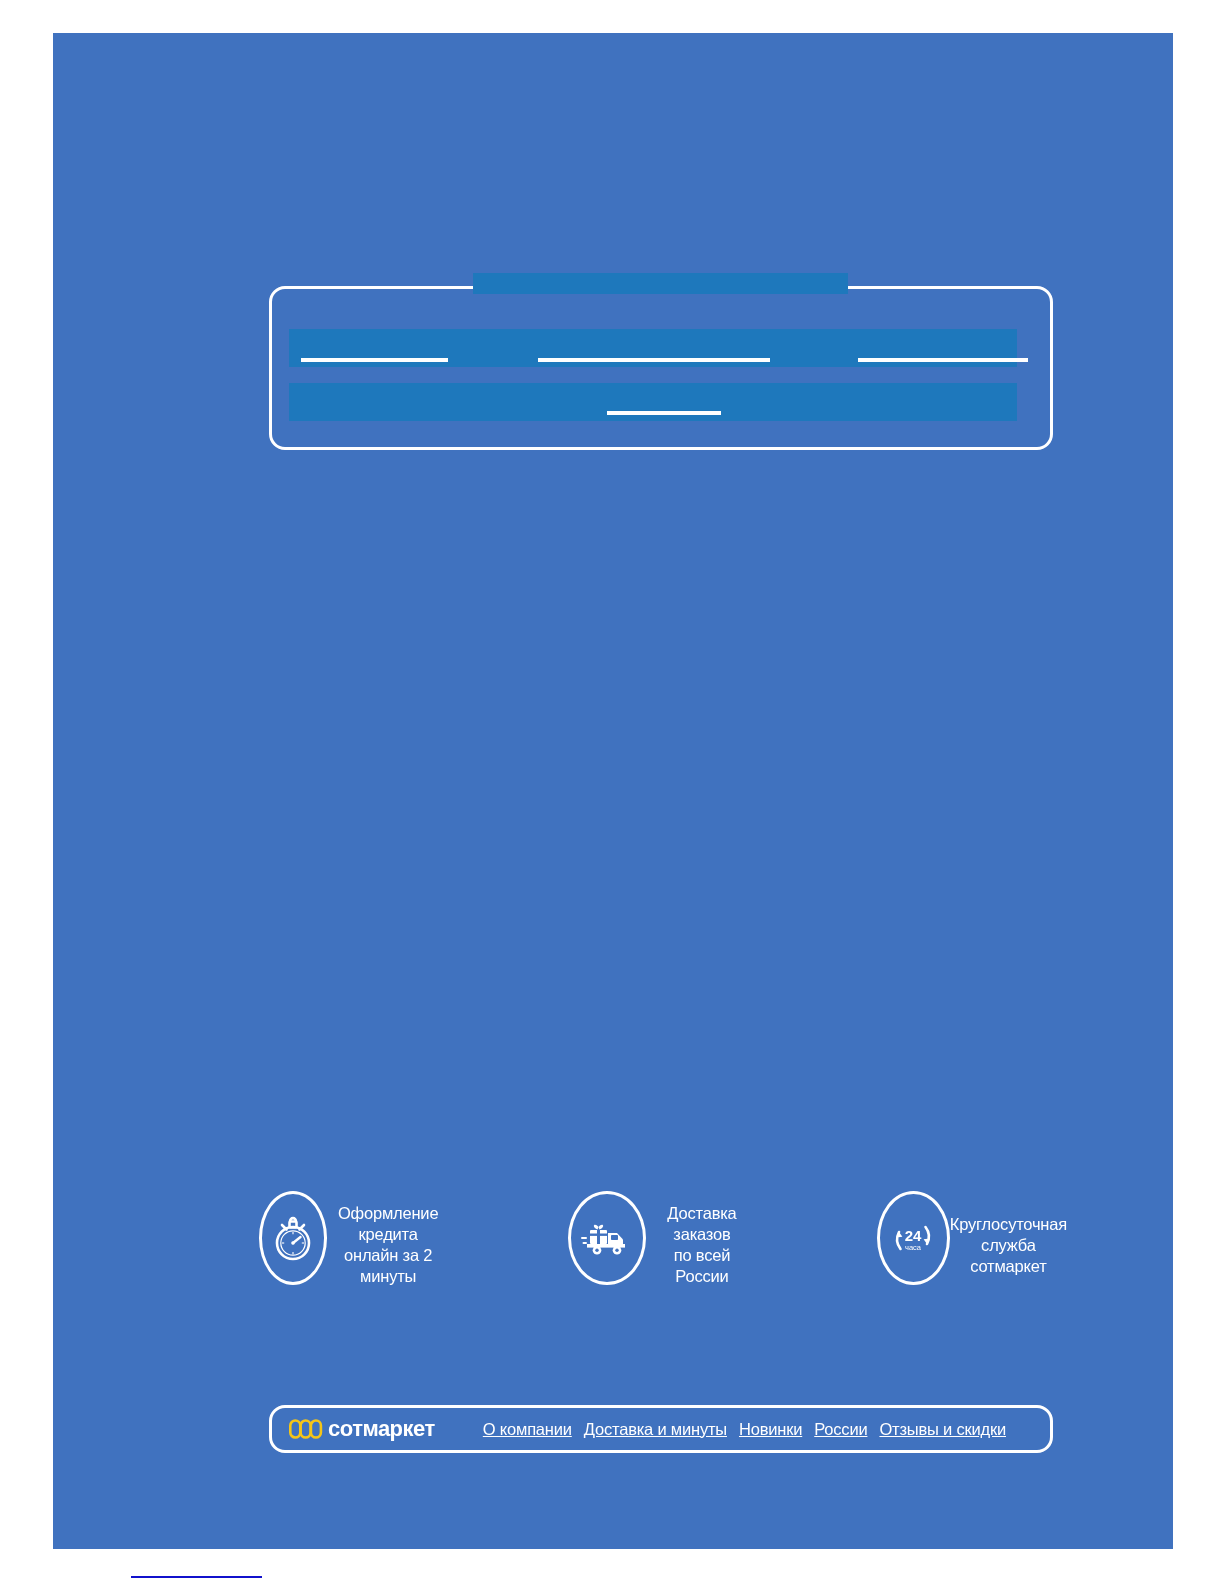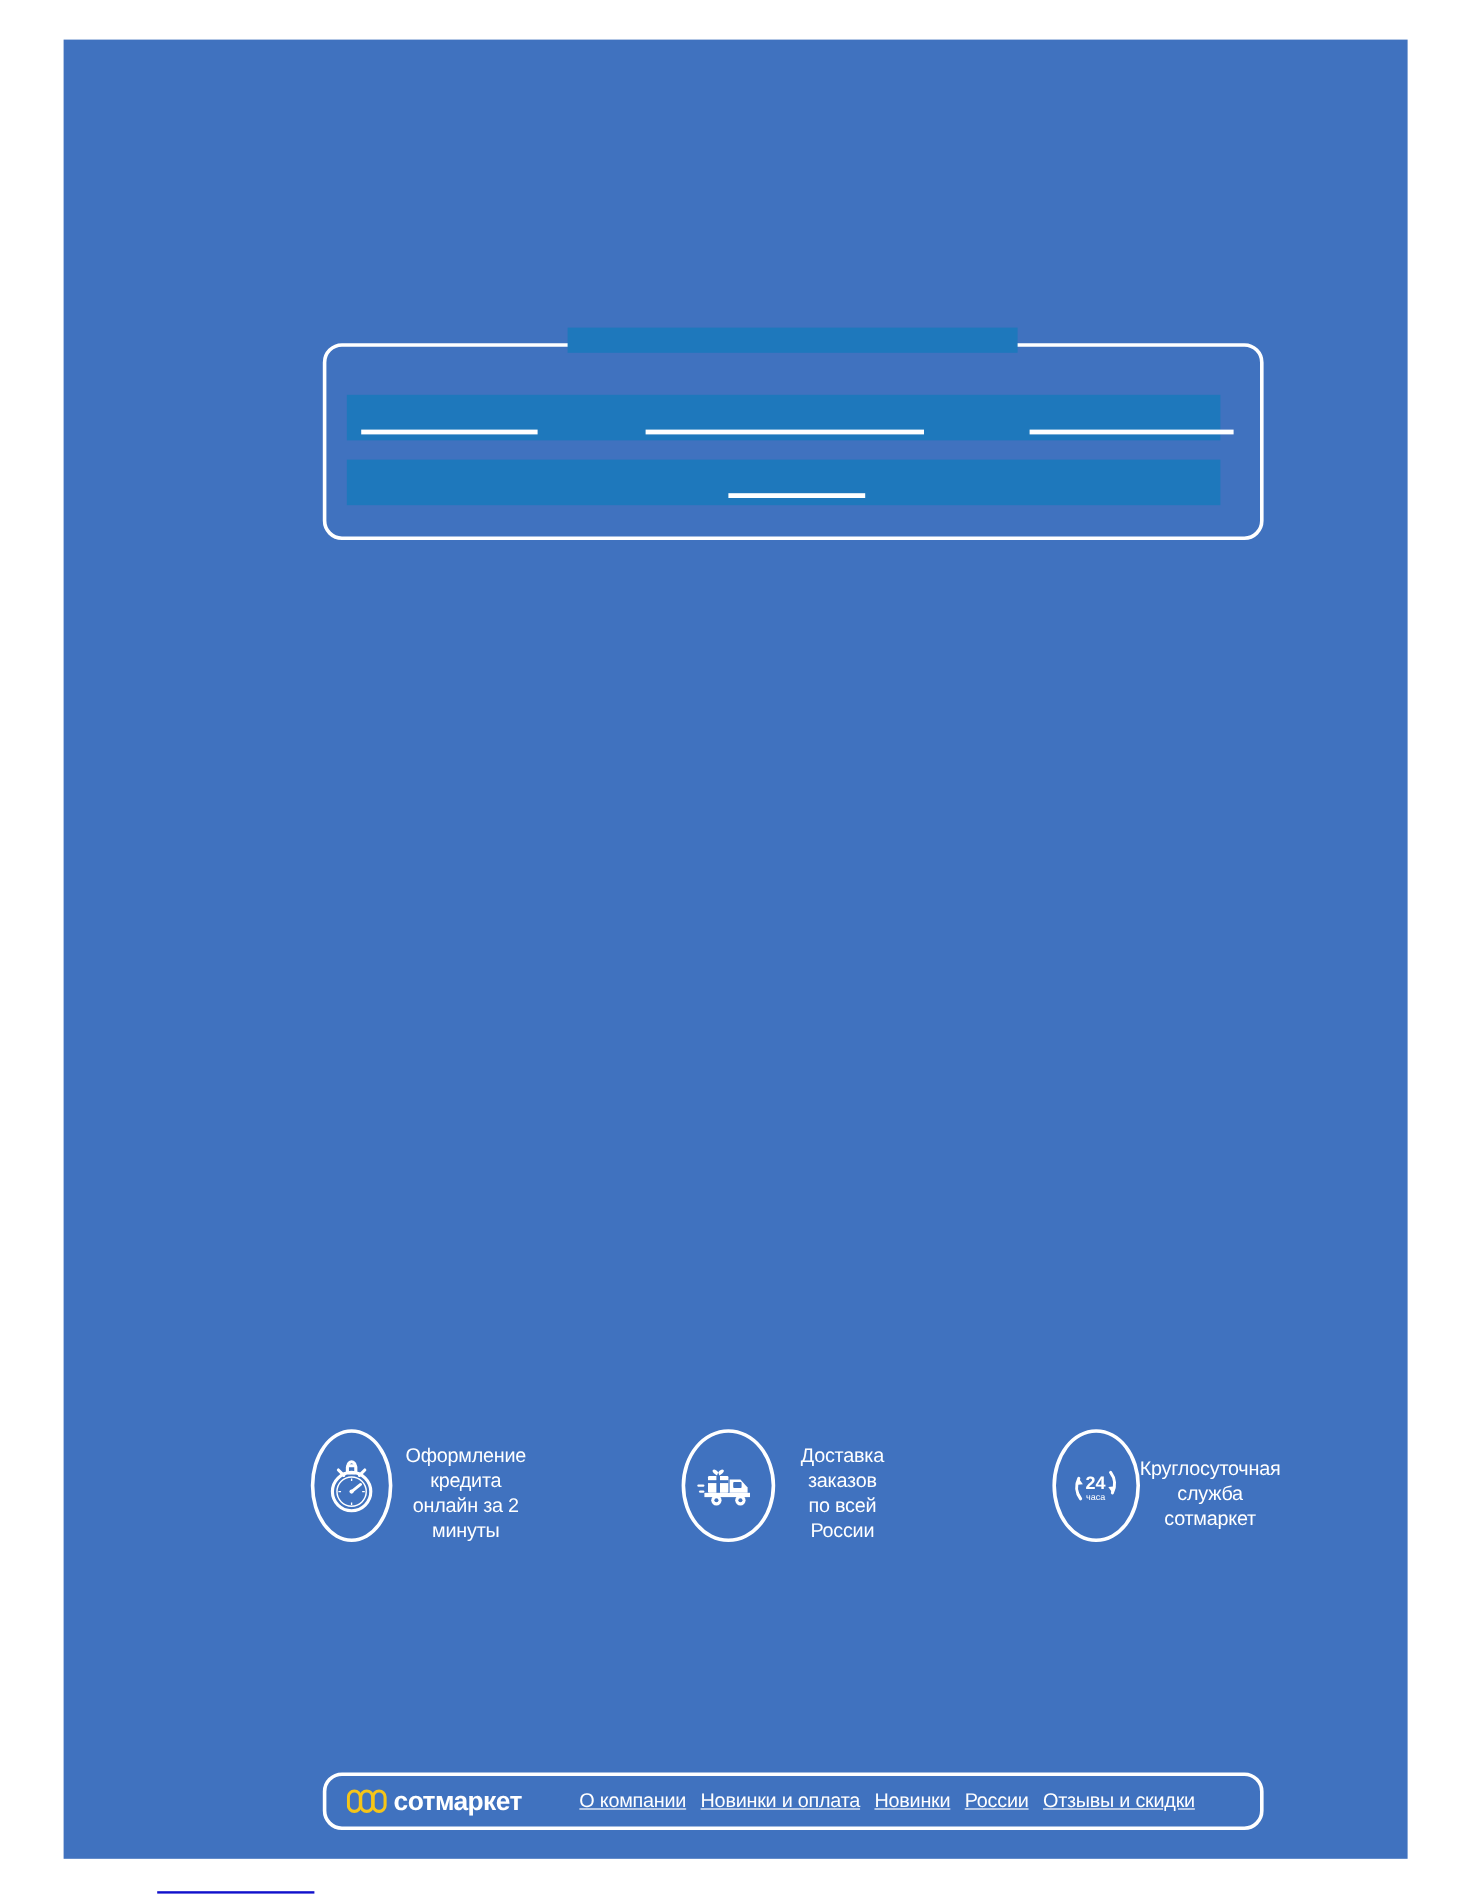--- a/index.html
+++ b/index.html
@@ -104,21 +104,21 @@
     line-height: 21px;
     text-align: center;
     white-space: pre-line;
     letter-spacing: -0.2px;
   }
 
   
   #footer-panel {
     position: absolute;
     left: 216px;
-    top: 1444px;
+    top: 1372px;
     width: 784px;
     height: 48px;
     border: 3px solid #ffffff;
     border-radius: 16px;
     box-sizing: border-box;
     display: flex;
     align-items: center;
   }
 
   #footer-logo {
@@ -265,21 +265,21 @@
             <rect x="1.3" y="2.5" width="10" height="17" rx="5"></rect>
             <rect x="11.6" y="2.5" width="10" height="17" rx="5"></rect>
             <rect x="21.9" y="2.5" width="10" height="17" rx="5"></rect>
           </g>
         </svg>
         <span class="wordmark">сотмаркет</span>
       </div>
 
       <div id="footer-nav">
         <span class="footer-link">О компании</span>
-        <span class="footer-link">Новинки и оплата</span>
+        <span class="footer-link">Доставка и минуты</span>
         <span class="footer-link">Новинки</span>
         <span class="footer-link">России</span>
         <span class="footer-link">Отзывы и скидки</span>
       </div>
 
     </div>
 
   </div>
 
   <div id="bottom-link"></div>

